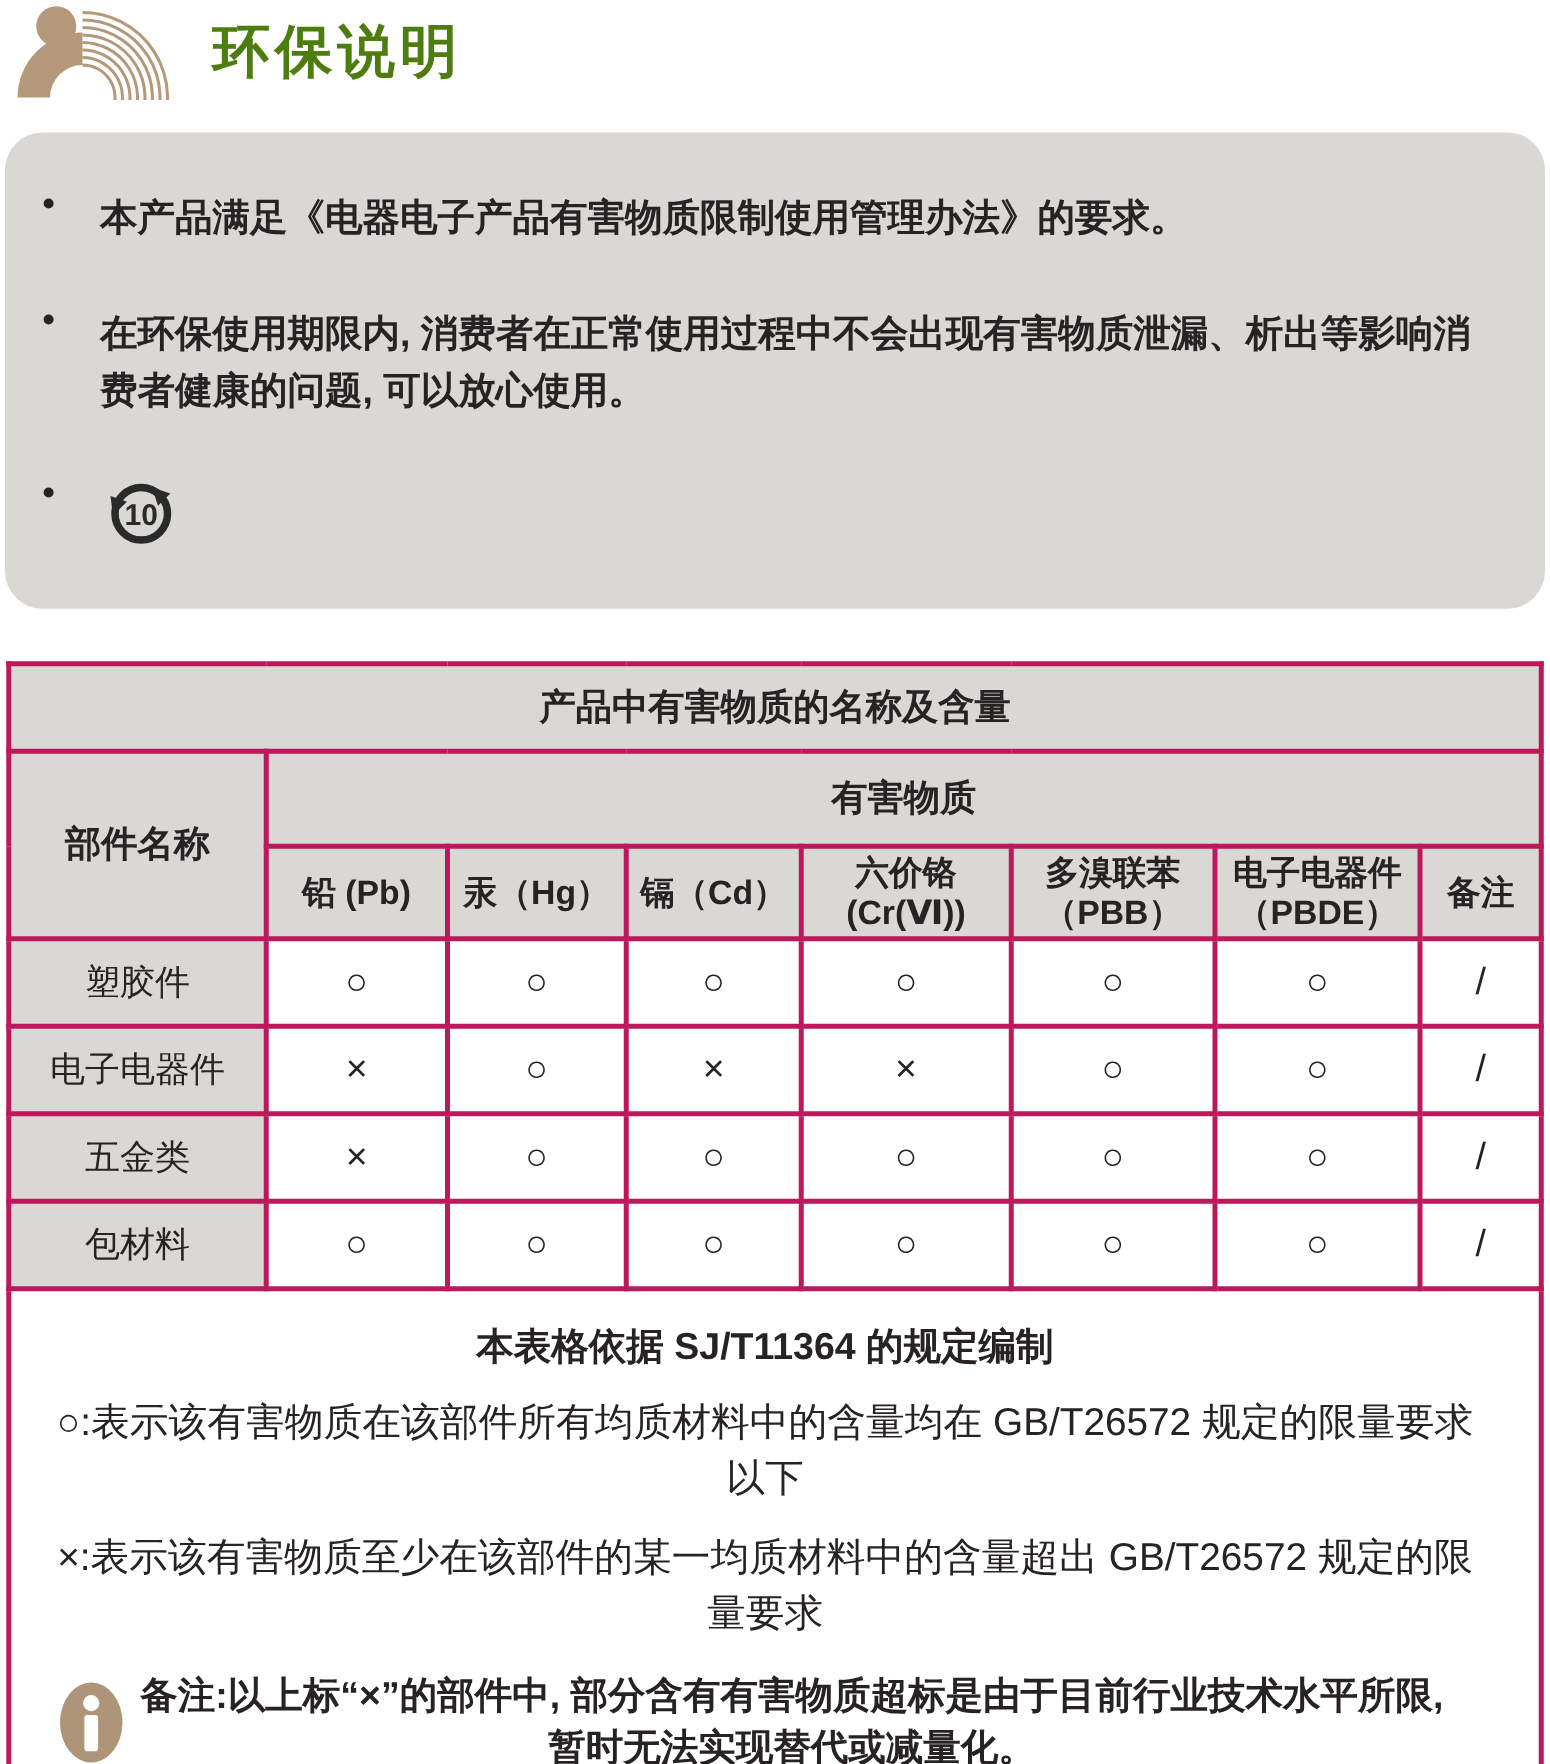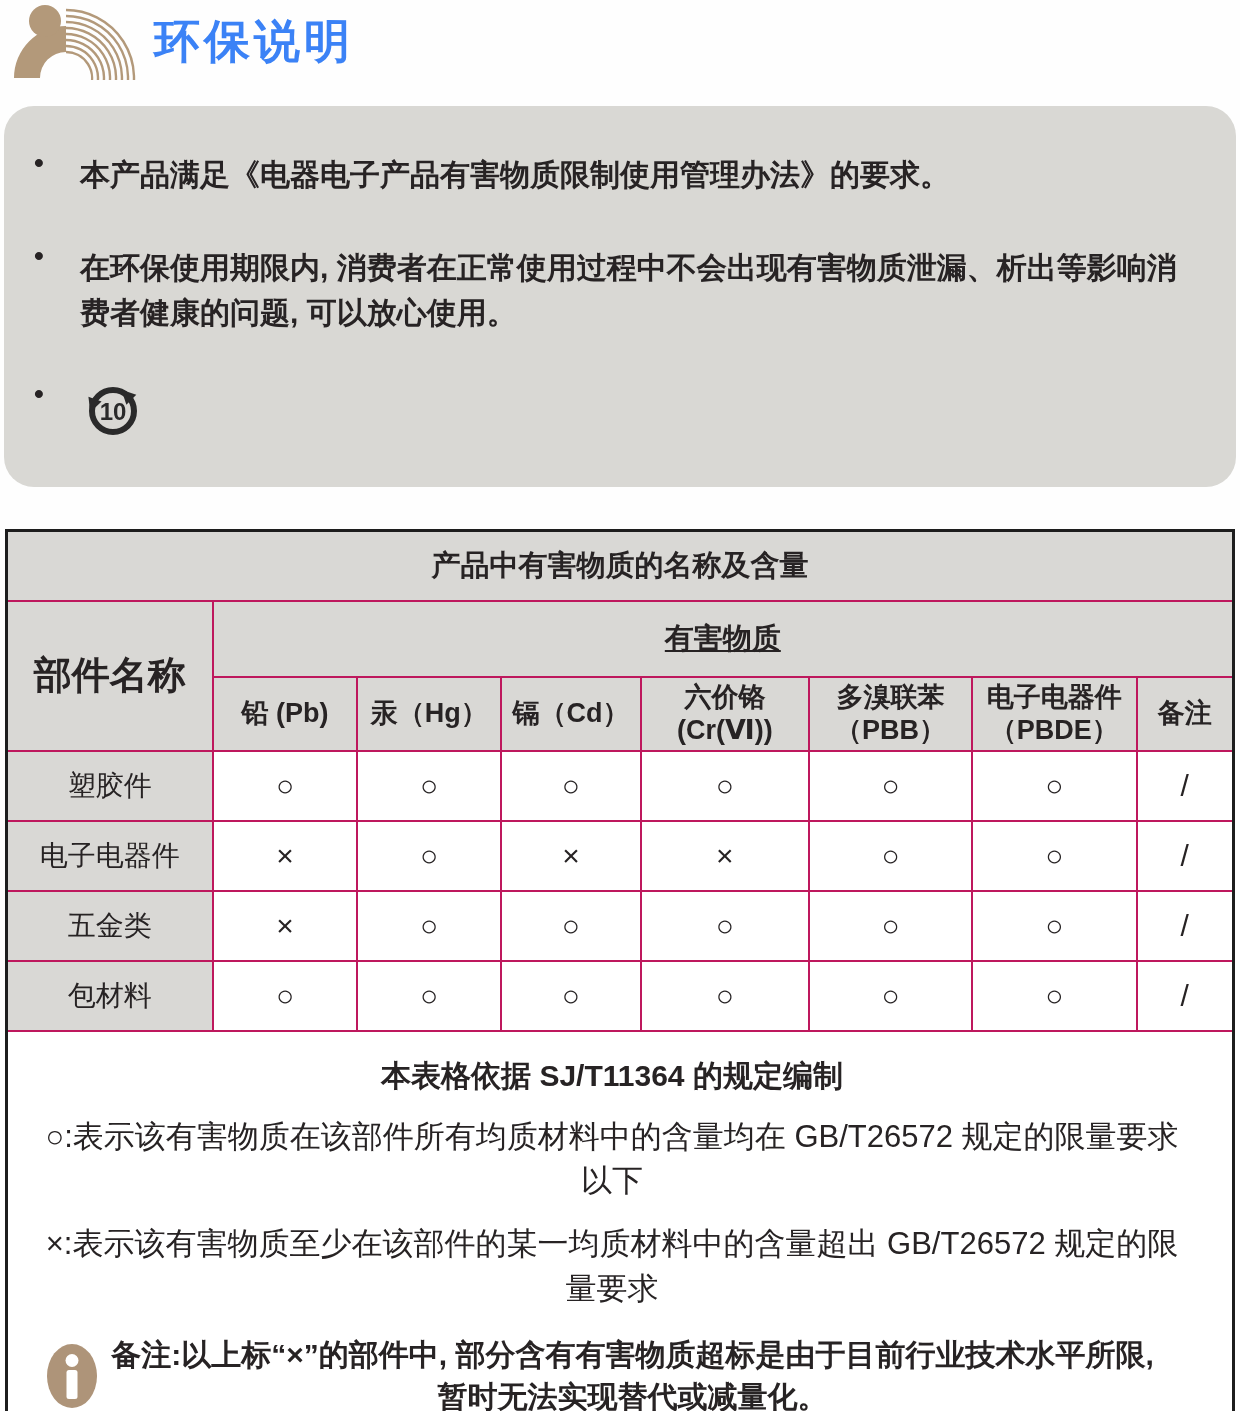--- a/index.html
+++ b/index.html
@@ -7,22 +7,22 @@
   body {
     width: 1240px;
     font-family: "Liberation Sans", "DejaVu Sans", sans-serif;
     color: #272324;
   }
   .page { width: 1240px; min-height: 1411px; background: #fefefe; overflow: hidden; }
 
   
   .hdr { display: flex; align-items: center; gap: 14px; padding: 4px 0 0 4px; height: 80px; }
   .hdr h1 {
-    margin: 0; font-size: 46px; font-weight: 800; letter-spacing: 4px;
-    color: #3b82f6;
+    margin: 16px; font-size: 46px; font-weight: 800; letter-spacing: 4px;
+    color: #4d7c0f;
   }
   .logo { flex: 0 0 auto; }
 
   
   .intro {
     margin: 26px 4px 0 4px;
     background: #d9d8d4;
     border-radius: 30px;
     padding: 34px 30px 38px 24px;
   }
@@ -34,25 +34,25 @@
   }
   .bullet p { margin: 12px; flex: 1; font-size: 30px; font-weight: 800; line-height: 45px; }
   .epup { vertical-align: -16px; margin-left: 6px; }
 
   
   table.hz {
     width: 1230px; margin: 42px auto 0 5px;
     border-collapse: collapse; table-layout: fixed;
     border: 3px solid #1d1d1d;
   }
-  table.hz td { border: 2px solid #be185d; text-align: center; vertical-align: middle; }
+  table.hz td { border: 4px solid #be185d; text-align: center; vertical-align: middle; }
   .g { background: #d9d8d5; }
   .title-cell { height: 70px; font-size: 29px; font-weight: 800; }
-  .sub-head  { height: 76px; font-size: 29px; font-weight: 800; text-decoration: underline; }
-  .part-head { font-size: 38px; font-weight: 800; }
+  .sub-head  { height: 76px; font-size: 29px; font-weight: 800; }
+  .part-head { font-size: 29px; font-weight: 800; }
   .col-head  { height: 74px; font-size: 27px; font-weight: 800; white-space: pre-line; line-height: 1.2; }
   .part-cell { height: 70px; font-size: 28px; font-weight: 400; }
   .sym       { background: #ffffff; font-size: 30px; font-weight: 400; }
 
   
   td.notes { background: #ffffff; text-align: left; padding: 24px 44px 26px 28px; }
   .basis  { margin: 0 0 18px 0; font-size: 30px; font-weight: 800; }
   .legend { margin: 0 0 18px 0; font-size: 31px; font-weight: 400; line-height: 1.45; }
   .remark { display: flex; align-items: center; gap: 12px; margin-top: 22px; padding-left: 10px; }
   .remark p { margin: 0; font-size: 30px; font-weight: 800; line-height: 1.4; max-width: 1045px; }

